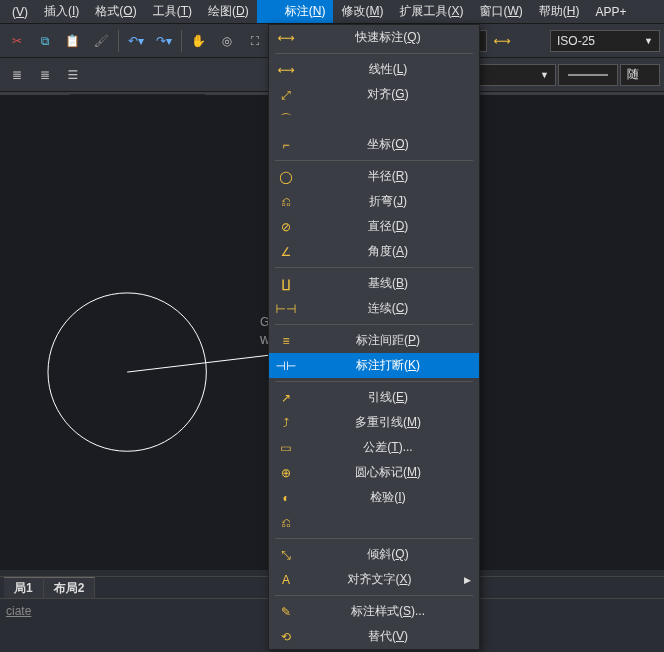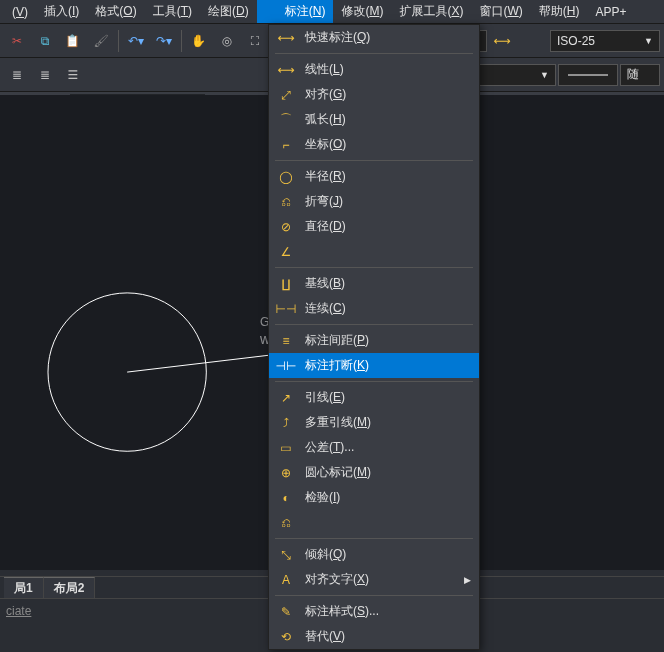--- a/index.html
+++ b/index.html
@@ -34,21 +34,21 @@
 .layout-tabs { position: absolute; bottom: 54px; left: 0; right: 0; height: 22px; background: #2a2d33; display: flex; align-items: center; padding-left: 4px; border-top: 1px solid #444; font-weight: bold; }
 .layout-tab { padding: 2px 10px; color: #ddd; border-top:1px solid #666; border-right:1px solid #444; background:#33363d;}
 
 .cmdline { position: absolute; bottom: 0; left: 0; right: 0; height: 54px; background: #2a2d33; color: #c0c0c0; padding: 4px 6px; font-family: Consolas, monospace; line-height: 1.4; border-top: 1px solid #444;}
 .cmdline .greyed { color: #888; text-decoration: underline; }
 
 .dropdown { position: absolute; left: 268px; top: 24px; width: 212px; background: #3a3d44; border: 1px solid #222; box-shadow: 2px 2px 8px rgba(0,0,0,0.5); z-index: 10; }
 .dropdown .row { height: 25px; display: flex; align-items: center; padding: 0 8px; gap: 10px; color: #e0e0e0; }
 .dropdown .row.highlight { background: #0078d4; color: #fff; }
 .dropdown .icon-cell { width: 18px; height: 18px; display: flex; align-items: center; justify-content: center; }
-.dropdown .label { flex: 1; }
+.dropdown .label { flex: 1; text-align: center; }
 .dropdown .sub { font-size: 9px; margin-left:auto; }
 .dropdown .sep { height: 1px; background: #555; margin: 3px 6px; }
 .u { text-decoration: underline; }
 .dim-icon { color: #f0c040; }
 </style>
 </head>
 <body>
 
 <div class="menubar">
   <span class="menu-item"><span>(</span><span class="u">V</span><span>)</span></span>
@@ -161,41 +161,41 @@
   <div class="row">
       <span class="icon-cell dim-icon">⟷</span>
       <span class="label"><span>线性</span>(<span class="u">L</span>)</span>
     </div>
   <div class="row">
       <span class="icon-cell dim-icon">⤢</span>
       <span class="label"><span>对齐</span>(<span class="u">G</span>)</span>
     </div>
   <div class="row">
       <span class="icon-cell dim-icon">⌒</span>
-      <span class="label"><span>弧长</span>(<span class="u">H</span>)</span>
     </div>
   <div class="row">
       <span class="icon-cell dim-icon">⌐</span>
       <span class="label"><span>坐标</span>(<span class="u">O</span>)</span>
     </div>
   <div class="sep"></div>
   <div class="row">
       <span class="icon-cell dim-icon">◯</span>
       <span class="label"><span>半径</span>(<span class="u">R</span>)</span>
     </div>
   <div class="row">
       <span class="icon-cell dim-icon">⎌</span>
       <span class="label"><span>折弯</span>(<span class="u">J</span>)</span>
     </div>
   <div class="row">
       <span class="icon-cell dim-icon">⊘</span>
       <span class="label"><span>直径</span>(<span class="u">D</span>)</span>
     </div>
   <div class="row">
       <span class="icon-cell dim-icon">∠</span>
+      <span class="label"><span>角度</span>(<span class="u">A</span>)</span>
     </div>
   <div class="sep"></div>
   <div class="row">
       <span class="icon-cell dim-icon">∐</span>
       <span class="label"><span>基线</span>(<span class="u">B</span>)</span>
     </div>
   <div class="row">
       <span class="icon-cell dim-icon">⊢⊣</span>
       <span class="label"><span>连续</span>(<span class="u">C</span>)</span>
     </div>

